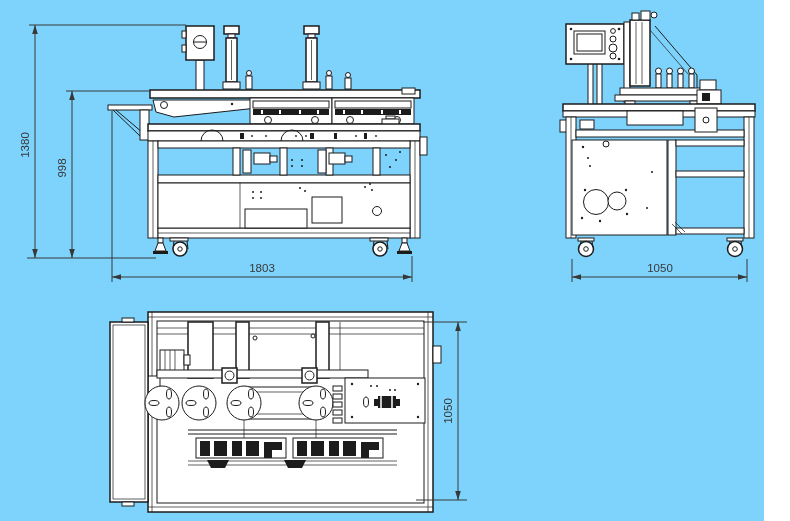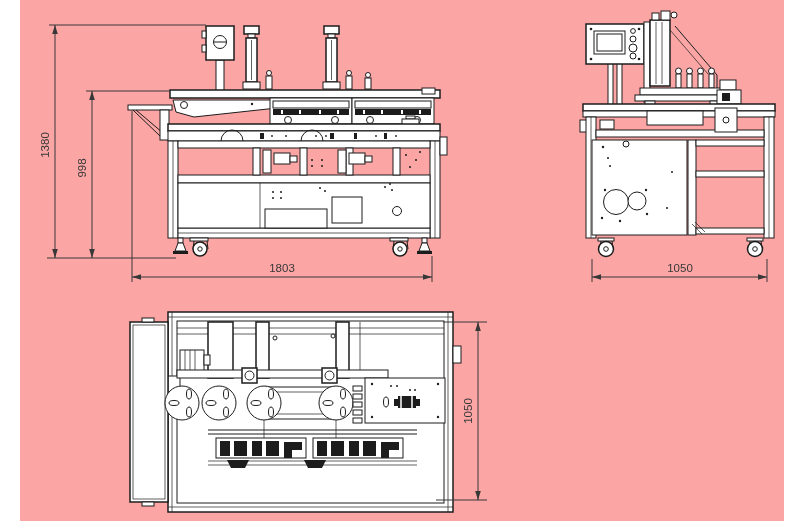--- a/index.html
+++ b/index.html
@@ -1,22 +1,21 @@
 <!DOCTYPE html>
 <html><head>
 <meta charset="utf-8">
 <style>
   html,body{margin:0;padding:0;background:#ffffff;}
   .stage{
     position:relative;
     width:764px;height:521px;
-    background:#fca5a5;
+    background:#7dd3fc;
     font-family:"Liberation Sans", sans-serif;
     overflow:hidden;
-    margin-left:20px;
   }
   svg{display:block;}
   .ln  {fill:none;stroke:#1c1c1c;stroke-width:1;}
   .lnt {fill:none;stroke:#1c1c1c;stroke-width:.7;}
   .fw  {fill:#ffffff;stroke:#1c1c1c;stroke-width:1;}
   .fw2 {fill:#ffffff;stroke:#1c1c1c;stroke-width:1.5;}
   .fd  {fill:#1c1c1c;stroke:none;}
   .dim {fill:none;stroke:#383838;stroke-width:1;}
   .arr {fill:#383838;stroke:none;}
   .dimtxt{font-family:"Liberation Sans",sans-serif;font-size:11.5px;fill:#383838;}

